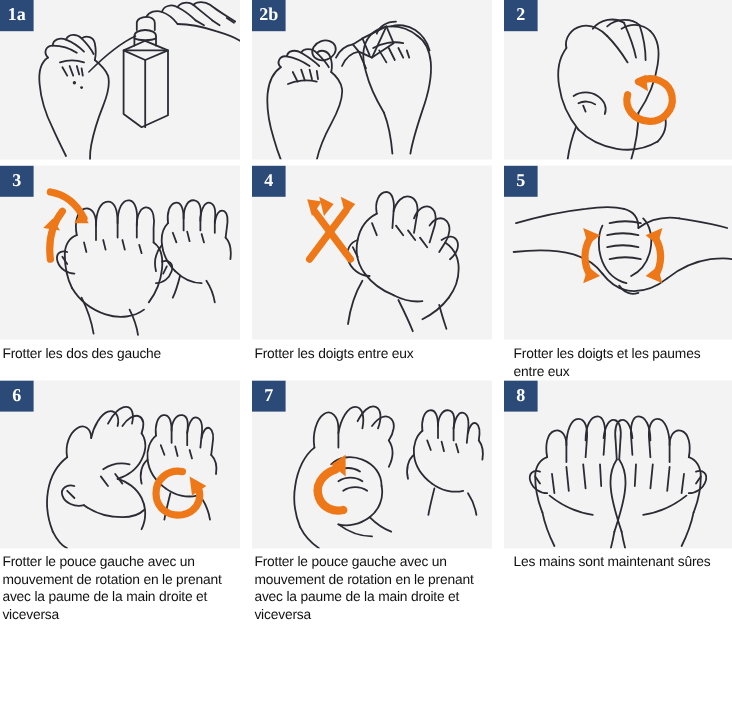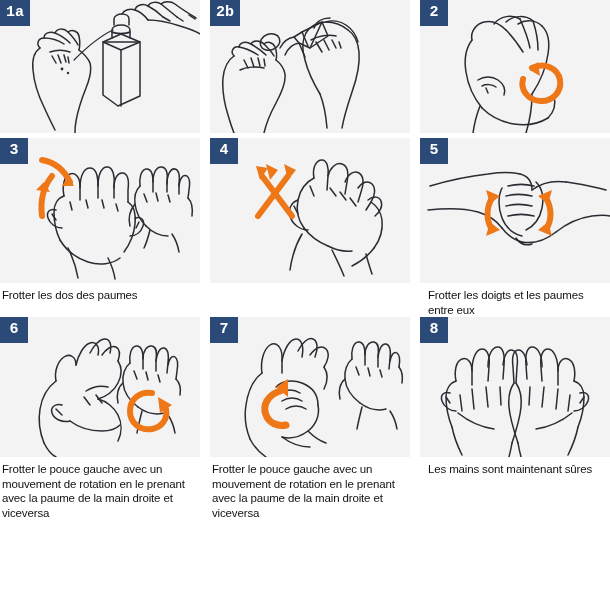--- a/index.html
+++ b/index.html
@@ -28,21 +28,21 @@
   .figure{
     position:relative;
     background:#f3f3f3;
     overflow:hidden;
   }
   .badge{
     position:absolute;
     top:0;left:0;
     background:#2b4a78;
     color:#ffffff;
-    font-family:Liberation Mono, monospace;
+    font-family:Liberation Serif, serif;
     font-size:15px;
     font-weight:bold;
     line-height:26px;
     height:26px;
     min-width:28px;
     padding:0 6px;
     box-sizing:border-box;
     text-align:center;
     letter-spacing:0px;
     z-index:5;
@@ -234,21 +234,21 @@
           </g>
 
           <g>
             <path d="M42 78 C40 62 44 48 52 38" fill="none" stroke="#ee7718" stroke-width="6" stroke-linecap="round"></path>
             <path d="M36 52 L44 44 L50 54 Z" fill="#ee7718"></path>
             <path d="M42 22 C54 24 64 32 70 44" fill="none" stroke="#ee7718" stroke-width="6" stroke-linecap="round"></path>
             <path d="M62 48 L74 48 L68 38 Z" fill="#ee7718"></path>
           </g>
         </svg>
       </div>
-      <div class="caption">Frotter les dos des paumes</div>
+      <div class="caption">Frotter les dos des gauche</div>
     </div>
 
     <div class="cell r2 c2">
       <div class="figure r2">
         <div class="badge">4</div>
         <svg class="art" viewBox="0 0 200 145">
           <g fill="none" stroke="#2b2b33" stroke-width="1.5" stroke-linecap="round" stroke-linejoin="round">
 
             <path d="M104 40 C102 30 106 22 112 22 C117 22 119 30 118 38 L117 52"></path>
             <path d="M104 40 C96 44 90 52 88 62 C86 72 88 82 94 90"></path>
@@ -276,20 +276,21 @@
 
           <g>
             <path d="M48 78 L78 38" stroke="#ee7718" stroke-width="6" stroke-linecap="round" fill="none"></path>
             <path d="M74 26 L86 32 L78 42 Z" fill="#ee7718"></path>
             <path d="M82 78 L52 38" stroke="#ee7718" stroke-width="6" stroke-linecap="round" fill="none"></path>
             <path d="M44 26 L56 32 L48 42 Z" fill="#ee7718" transform="translate(12,0) scale(1,1)"></path>
             <path d="M46 28 L58 30 L50 42 Z" fill="#ee7718"></path>
           </g>
         </svg>
       </div>
+      <div class="caption">Frotter les doigts entre eux</div>
     </div>
 
     <div class="cell r2 c3">
       <div class="figure r2">
         <div class="badge">5</div>
         <svg class="art" viewBox="0 0 190 145">
           <g fill="none" stroke="#2b2b33" stroke-width="1.5" stroke-linecap="round" stroke-linejoin="round">
 
             <path d="M10 48 C30 42 50 38 68 36 C82 34 92 34 100 36"></path>
             <path d="M100 36 C108 38 112 44 112 52"></path>

